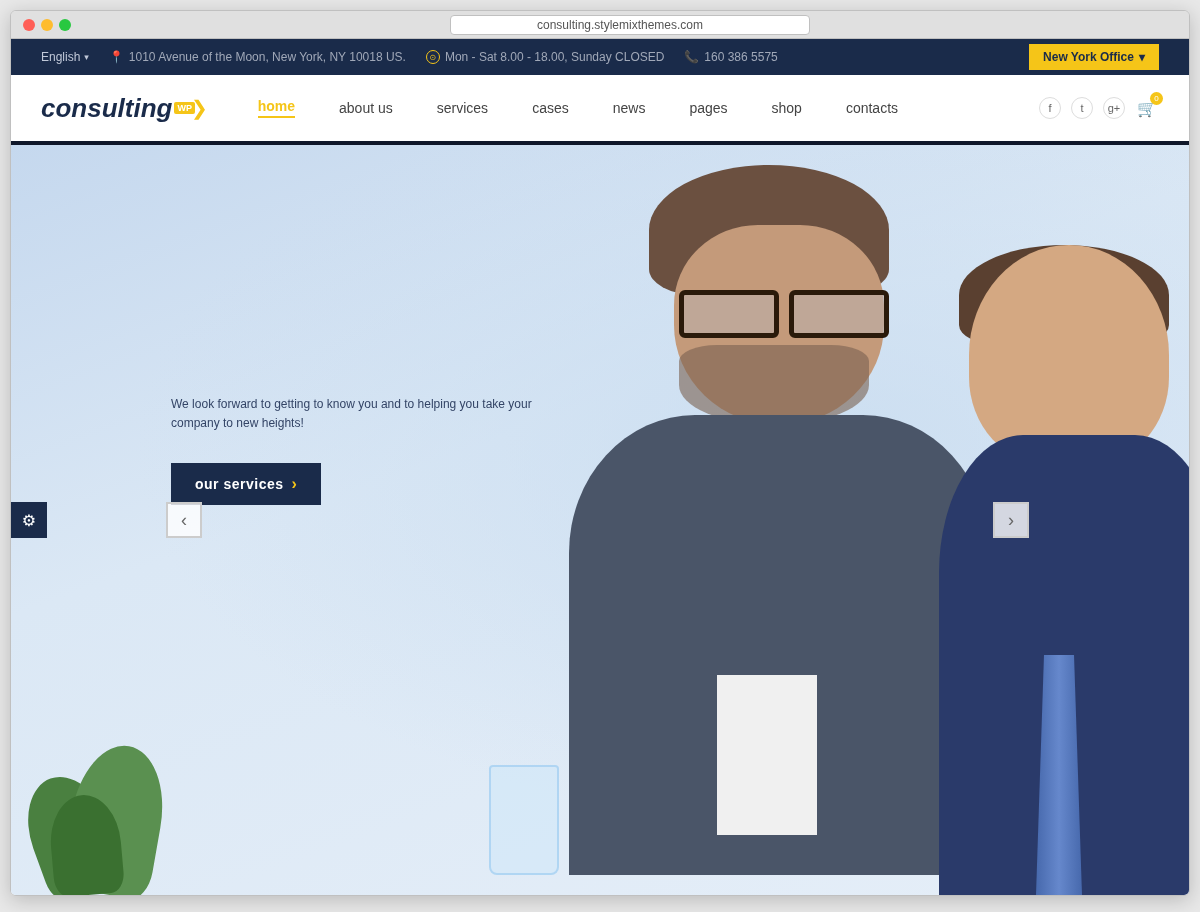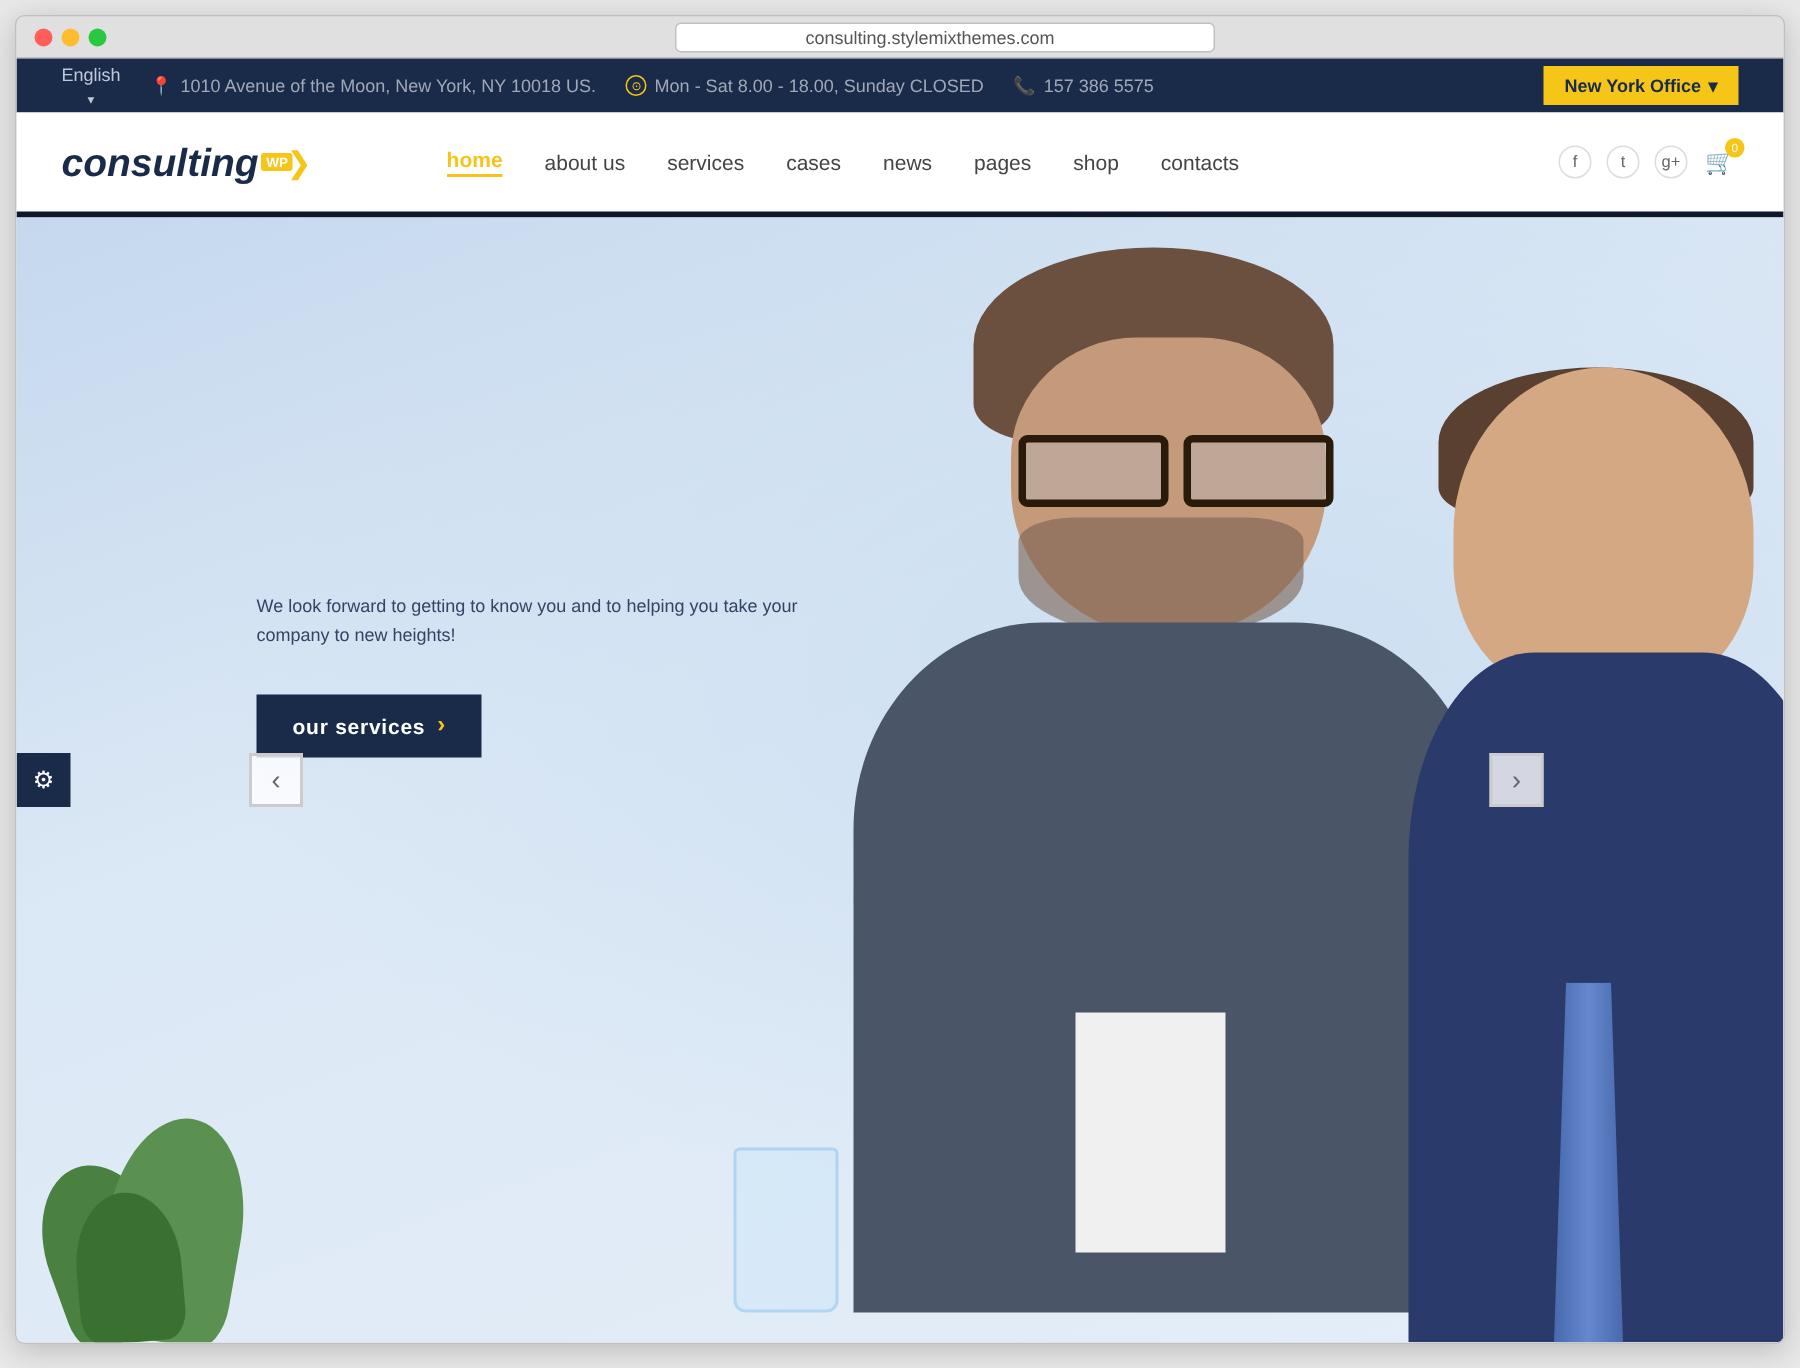--- a/index.html
+++ b/index.html
@@ -69,21 +69,20 @@
     .top-bar-left {
       display: flex;
       align-items: center;
       gap: 20px;
     }
     .top-bar-lang {
       display: flex;
       align-items: center;
       gap: 4px;
       color: #c0c8d8;
-      flex-direction: column;
     }
     .top-bar-lang .arrow-down {
       font-size: 9px;
     }
     .top-bar-address {
       display: flex;
       align-items: center;
       gap: 5px;
     }
     .top-bar-hours {
@@ -153,23 +152,22 @@
       vertical-align: super;
     }
     .logo-chevron {
       color: #f5c518;
       font-size: 20px;
       margin-left: -4px;
     }
     .nav-links {
       display: flex;
       align-items: center;
-      gap: 28px;
+      gap: 44px;
       flex: 1;
-      margin-left: 40px;
     }
     .nav-link {
       font-size: 14px;
       color: #444;
       text-decoration: none;
       cursor: pointer;
     }
     .nav-link.active {
       color: #f5c518;
       font-weight: bold;
@@ -547,21 +545,21 @@
         <div class="top-bar-address">
           <span class="pin-icon">📍</span>
           <span>1010 Avenue of the Moon, New York, NY 10018 US.</span>
         </div>
         <div class="top-bar-hours">
           <span class="clock-icon">⊙</span>
           <span>Mon - Sat 8.00 - 18.00, Sunday CLOSED</span>
         </div>
         <div class="top-bar-hours">
           <span class="phone-icon">📞</span>
-          <span>157 386 5575</span>
+          <span>160 386 5575</span>
         </div>
       </div>
       <div class="top-bar-right">
         <button class="ny-office-btn">
           <span>New York Office</span>
           <span>▾</span>
         </button>
       </div>
     </div>
 

